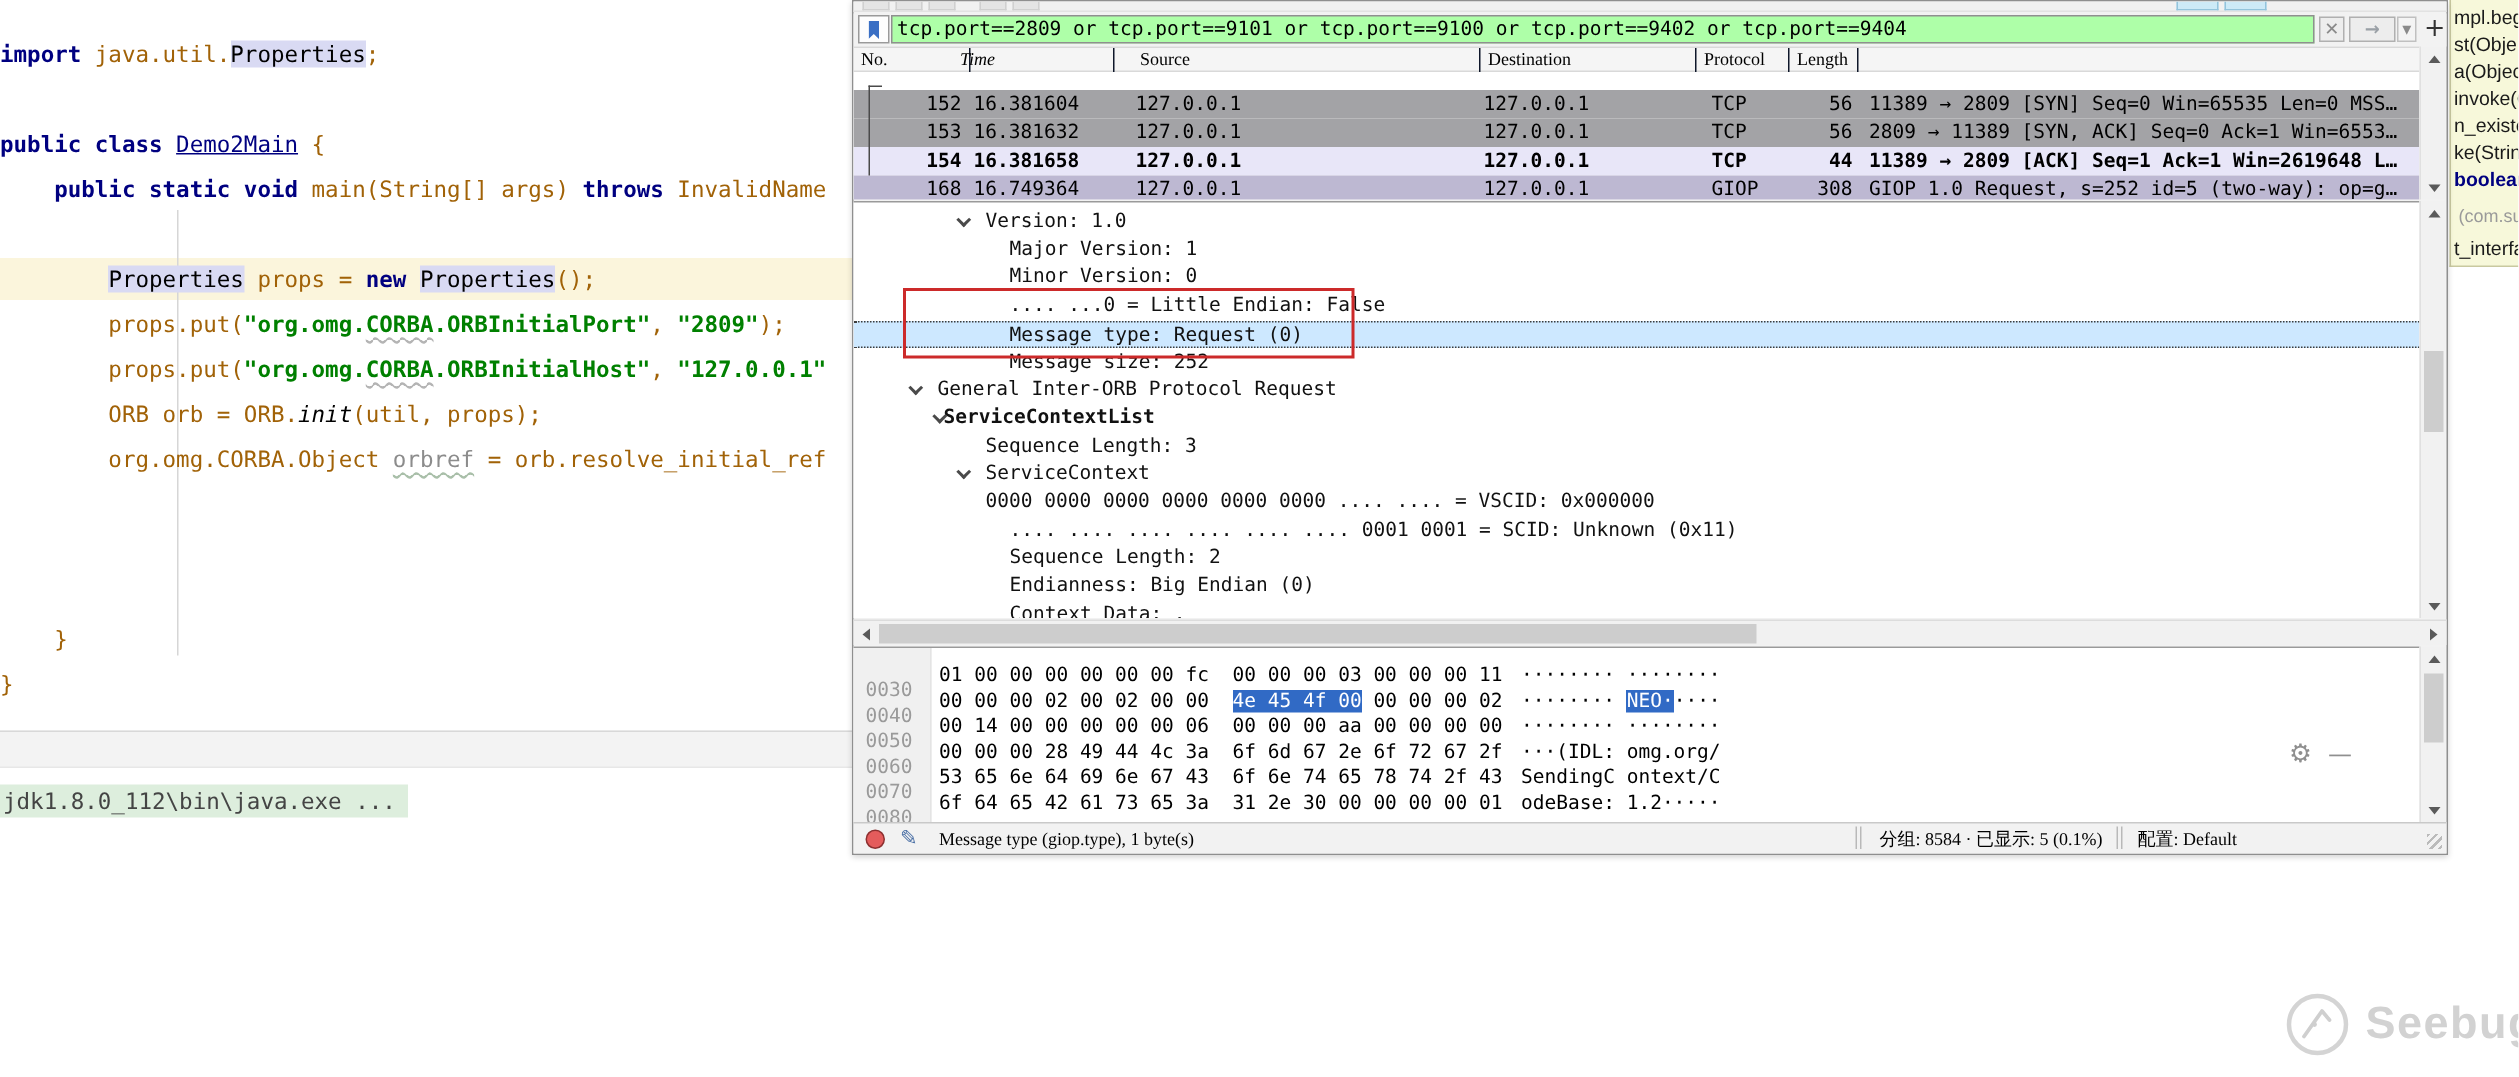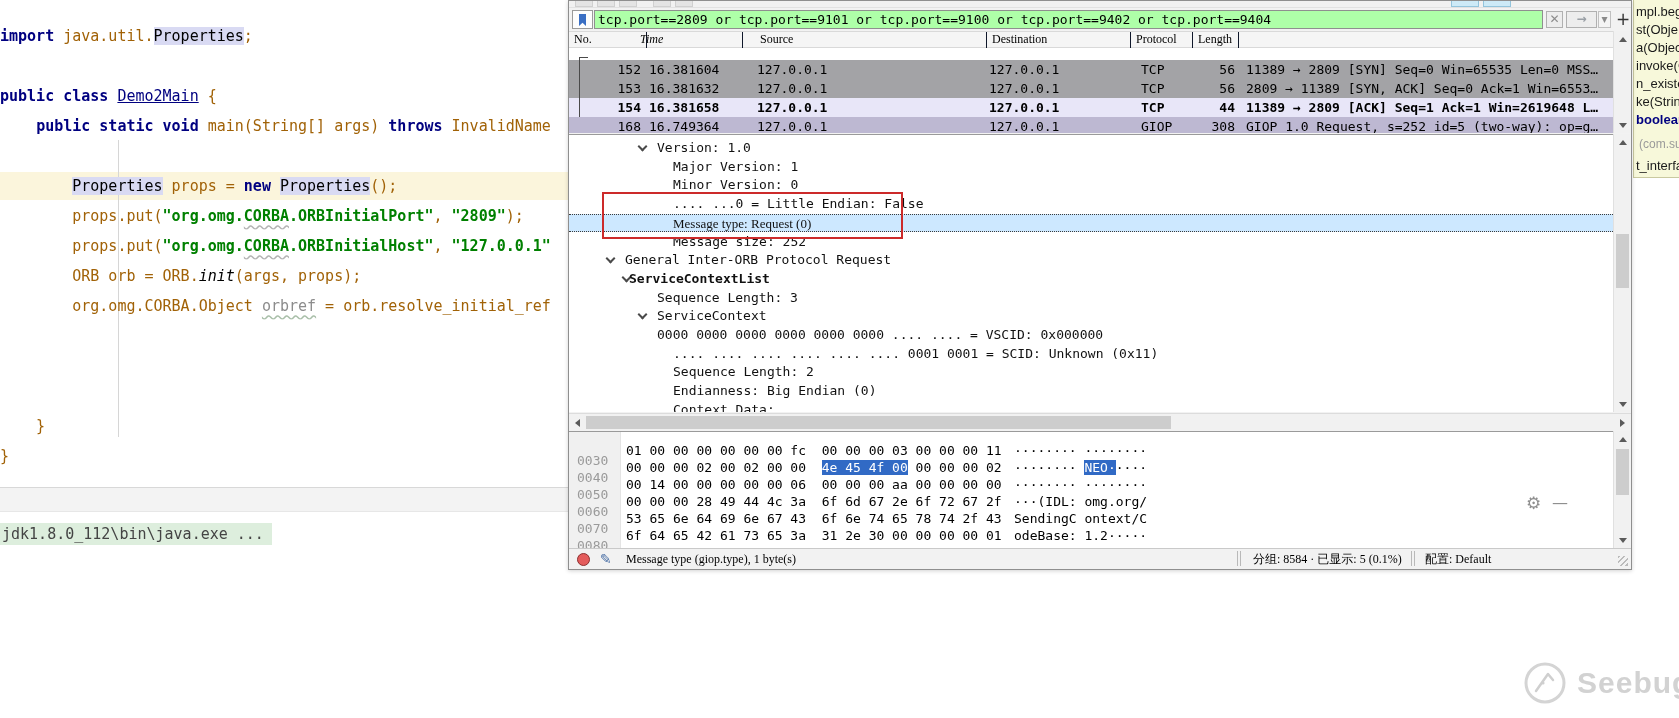--- a/index.html
+++ b/index.html
@@ -71,21 +71,21 @@
   .pc { position:absolute; top:0; height:19px; overflow:hidden; }
   .pc-no{left:0;width:72px;text-align:right;} .pc-time{left:80px;width:106px;} .pc-src{left:188px;width:230px;}
   .pc-dst{left:420px;width:142px;} .pc-proto{left:572px;width:52px;} .pc-len{left:620px;width:46px;text-align:right;}
   .pc-info{left:677px;width:367px;}
   .bracket { position:absolute; left:10px; top:9px; width:9px; height:60px;
              border-left:1px solid #4a4a4a; border-top:1px solid #4a4a4a; z-index:3; }
 
   .ws-detail { position:absolute; left:0; top:133px; width:1044px; height:278px; background:#fff;
                border-top:1px solid #9a9a9a; overflow:hidden; font:13px/18px "DejaVu Sans Mono",monospace; }
   .drow { position:absolute; left:0; width:100%; height:18px; white-space:pre; color:#111; }
-  .dsel { background:var(--detail_selection); border-top:1px dotted #3c3c3c; border-bottom:1px dotted #3c3c3c;font-family:Liberation Serif, serif; }
+  .dsel { background:var(--detail_selection); border-top:1px dotted #3c3c3c; border-bottom:1px dotted #3c3c3c; }
   .chev { position:absolute; width:7px; height:7px; border-right:2px solid #4a4a4a; border-bottom:2px solid #4a4a4a;
           transform:rotate(45deg); top:4px; }
   .dtext { position:absolute; top:0; }
   .redbox { position:absolute; left:33px; top:57px; width:301px; height:47px; border:2px solid var(--annotation_red); z-index:4; }
 
   .ws-hscroll { position:absolute; left:0; top:412px; width:1062px; height:17px; background:#f1f1f1; border-top:1px solid #dcdcdc; }
   .ws-hex { position:absolute; left:0; top:430px; width:1044px; height:117px; background:#fff;
             border-top:1px solid #9a9a9a; font:13px/17px "DejaVu Sans Mono",monospace; overflow:hidden; }
   .hex-gutter { position:absolute; left:0; top:0; width:52px; height:100%; background:#f0f0f0; border-right:1px solid #e4e4e4; }
   .hrow { position:absolute; left:0; width:100%; height:17px; white-space:pre; }
@@ -134,21 +134,21 @@
   <div class="editor">
     <div class="cur-line"></div>
     <div class="indent-guide"></div>
     <div id="editor-code">
         <div class="cl" style="top: 26px;"><span class="t-kw">import</span><span class="t-pl"> java.util.</span><span class="t-hl">Properties</span><span class="t-pl">;</span></div>
         <div class="cl" style="top: 86px;"><span class="t-kw">public class </span><span class="t-cls">Demo2Main</span><span class="t-pl"> {</span></div>
         <div class="cl" style="top: 116px;"><span class="t-pl">    </span><span class="t-kw">public static void </span><span class="t-pl">main(String[] args) </span><span class="t-kw">throws</span><span class="t-pl"> InvalidName</span></div>
         <div class="cl" style="top: 176px;"><span class="t-pl">        </span><span class="t-hl">Properties</span><span class="t-pl"> props = </span><span class="t-kw">new</span><span class="t-pl"> </span><span class="t-hl">Properties</span><span class="t-pl">();</span></div>
         <div class="cl" style="top: 206px;"><span class="t-pl">        props.put(</span><span class="t-str">"org.omg.</span><span class="t-strw">CORBA</span><span class="t-str">.ORBInitialPort"</span><span class="t-pl">, </span><span class="t-str">"2809"</span><span class="t-pl">);</span></div>
         <div class="cl" style="top: 236px;"><span class="t-pl">        props.put(</span><span class="t-str">"org.omg.</span><span class="t-strw">CORBA</span><span class="t-str">.ORBInitialHost"</span><span class="t-pl">, </span><span class="t-str">"127.0.0.1"</span></div>
-        <div class="cl" style="top: 266px;"><span class="t-pl">        ORB orb = ORB.</span><span class="t-it">init</span><span class="t-pl">(args, props);</span></div>
+        <div class="cl" style="top: 266px;"><span class="t-pl">        ORB orb = ORB.</span><span class="t-it">init</span><span class="t-pl">(util, props);</span></div>
         <div class="cl" style="top: 296px;"><span class="t-pl">        org.omg.CORBA.Object </span><span class="t-warn">orbref</span><span class="t-pl"> = orb.resolve_initial_ref</span></div>
         <div class="cl" style="top: 416px;"><span class="t-pl">    }</span></div>
         <div class="cl" style="top: 446px;"><span class="t-pl">}</span></div>
       </div>
     <div class="console-band"></div>
     <div class="console-line">jdk1.8.0_112\bin\java.exe ...</div>
   </div>
 
   <div class="popup" id="popup">
       <div class="pop-line" style="top: 4px;">mpl.beg</div>

